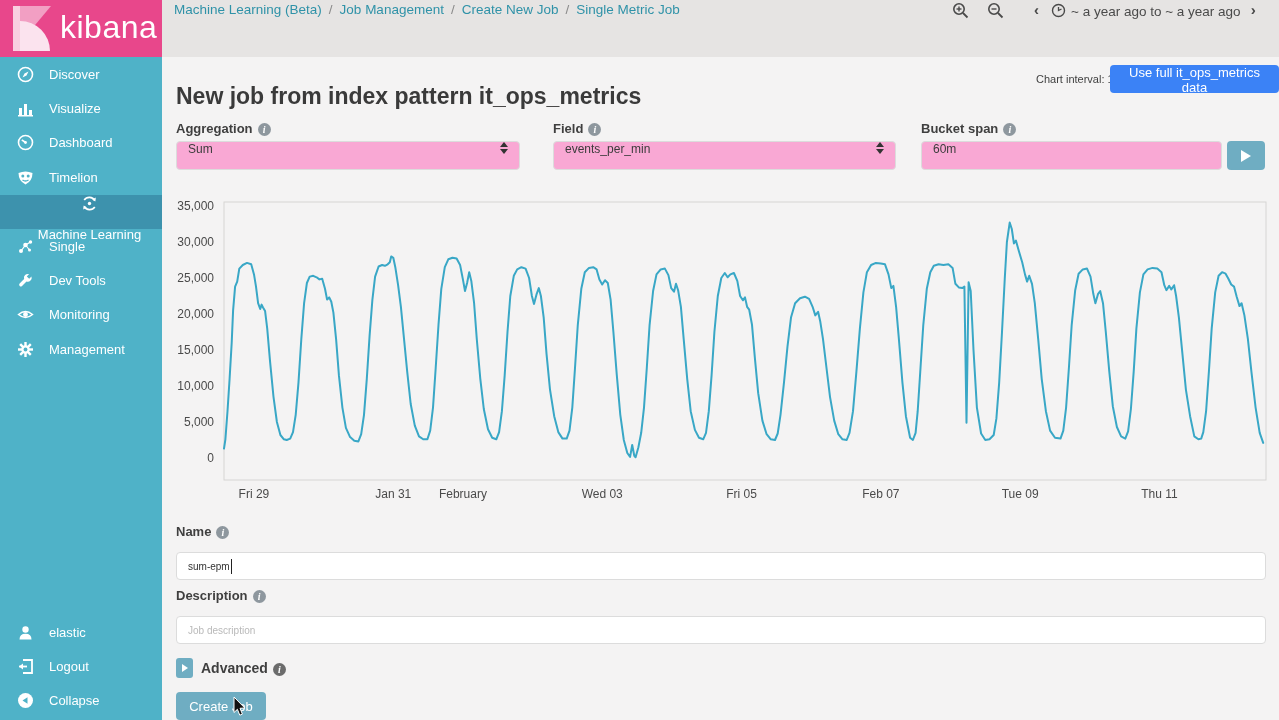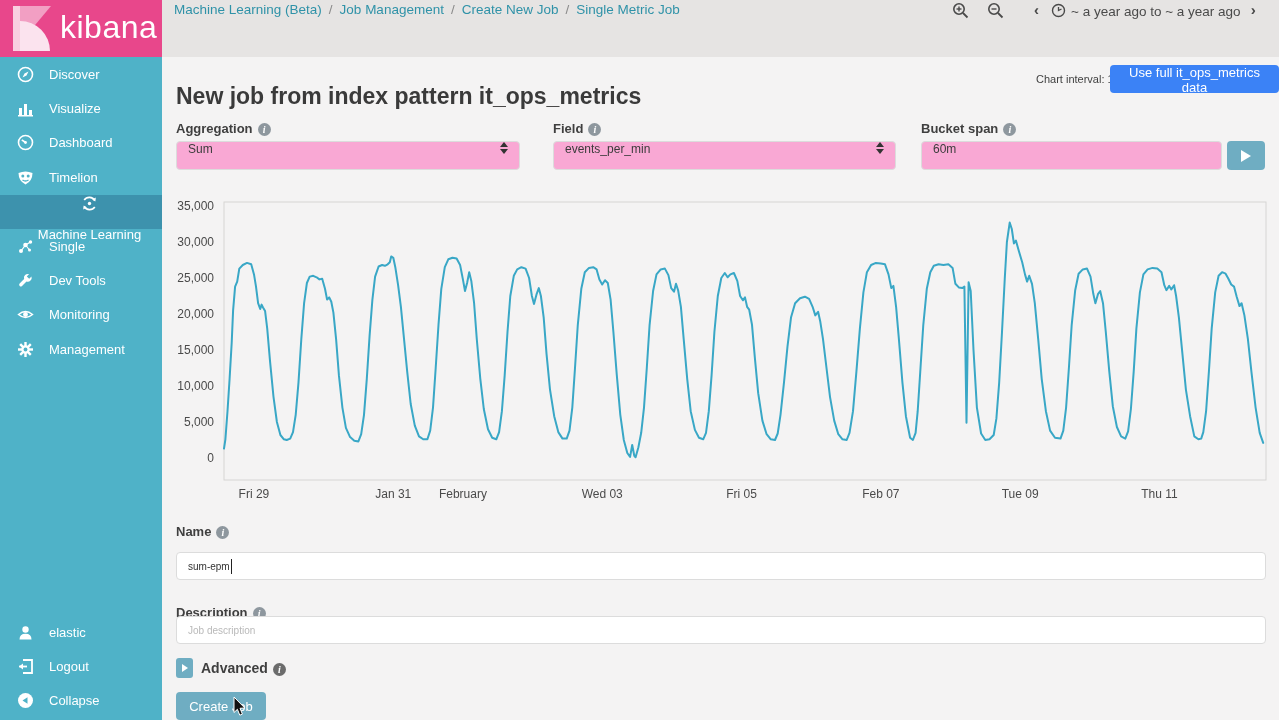--- a/index.html
+++ b/index.html
@@ -314,21 +314,21 @@
       <path d="M48.0,252.6L49.4,243.3L51.5,215.2L53.6,182.8L55.7,146.8L57.1,114.4L59.1,90.6L61.2,85.6L63.3,72.6L66.8,69.0L71.0,66.9L75.2,68.3L78.0,78.4L80.0,90.6L82.1,107.2L84.2,113.0L85.6,108.6L87.0,111.5L89.1,115.1L91.2,132.4L94.0,164.8L97.5,200.8L100.9,226.0L104.4,239.0L107.9,243.3L110.7,244.0L114.2,242.6L117.0,236.1L119.7,218.8L122.5,186.4L125.3,143.2L128.1,107.2L130.9,87.0L133.7,80.6L137.2,79.8L140.6,81.3L143.4,83.4L146.2,82.7L149.0,92.8L151.1,103.6L153.2,101.4L155.3,105.8L157.4,116.6L160.1,143.2L162.9,179.2L166.4,211.6L169.9,231.8L174.1,241.1L178.3,244.7L182.4,245.4L185.2,238.2L188.0,218.8L190.8,182.8L193.6,139.6L196.4,103.6L199.1,80.6L202.6,70.5L206.1,69.0L208.9,69.8L211.7,68.3L213.8,66.2L215.2,60.4L217.3,61.8L219.3,71.2L222.1,89.2L224.9,110.8L227.7,139.6L231.2,175.6L234.7,208.0L238.8,229.6L243.0,240.4L247.2,243.3L251.4,243.3L254.2,234.6L257.0,211.6L259.7,172.0L262.5,128.8L265.3,92.8L268.8,71.2L272.3,63.3L276.5,61.8L280.6,62.6L284.1,69.0L286.9,83.4L289.0,95.0L291.1,87.0L293.2,76.2L295.3,84.9L298.1,107.2L300.8,143.2L304.3,182.8L307.8,213.0L312.0,233.2L316.2,241.8L320.3,243.3L323.1,236.1L325.9,215.2L328.7,179.2L331.5,136.0L334.3,100.0L337.8,79.8L341.2,73.4L345.4,71.2L349.6,72.6L353.1,82.0L355.9,100.0L358.0,107.9L360.7,97.8L362.8,92.1L364.9,100.0L367.7,121.6L370.5,157.6L374.0,193.6L378.2,220.2L382.3,236.1L386.5,242.6L390.7,242.6L393.5,234.6L396.3,211.6L399.0,172.0L401.8,128.8L405.3,92.8L408.8,76.2L413.0,71.9L417.2,71.2L420.6,73.4L423.4,83.4L426.2,88.5L429.0,84.2L431.8,87.0L434.6,103.6L437.4,136.0L440.8,179.2L444.3,218.8L447.8,244.0L451.3,257.0L454.1,260.9L456.2,249.0L458.3,259.8L459.6,261.3L462.4,251.2L465.2,236.8L468.0,211.6L470.8,172.0L473.6,128.8L477.1,95.0L480.5,78.4L484.7,73.4L488.9,72.6L492.4,79.1L495.2,92.1L498.0,95.7L500.0,87.8L502.1,94.2L504.9,110.8L507.7,143.2L511.2,182.8L514.7,215.2L518.9,233.9L523.0,241.8L527.2,243.3L530.0,236.8L532.8,215.2L535.6,179.2L538.4,136.0L541.8,100.0L545.3,82.0L548.8,77.0L551.6,81.3L554.4,78.4L557.9,77.0L561.3,84.9L564.1,100.0L566.9,104.3L569.0,101.4L571.1,110.8L573.2,113.7L576.0,128.8L578.8,161.2L582.2,197.2L586.4,224.6L590.6,238.2L594.8,243.3L599.0,244.0L601.7,237.5L604.5,218.8L608.0,186.4L611.5,150.4L615.0,121.6L619.1,107.2L624.0,102.2L628.9,100.7L633.1,102.9L636.6,110.8L639.3,119.4L642.1,115.8L644.2,125.2L647.0,143.2L650.5,172.0L654.0,200.8L658.2,224.6L662.3,238.2L666.5,243.3L670.7,244.0L673.5,236.8L677.0,215.2L680.4,175.6L683.9,132.4L687.4,96.4L690.9,76.2L695.1,69.0L699.9,66.9L704.8,67.6L709.0,68.3L712.5,78.4L715.3,92.1L717.4,89.9L720.1,110.8L722.9,143.2L726.4,186.4L729.9,220.2L734.1,241.8L736.9,244.0L739.6,236.8L741.7,215.2L744.5,172.0L747.3,128.8L750.8,92.8L754.3,76.2L757.8,69.8L762.6,68.3L767.5,69.0L772.4,68.3L776.6,71.9L779.4,87.8L782.8,91.4L786.3,92.1L788.4,90.6L790.5,226.7L792.6,86.3L794.7,95.0L797.5,154.0L800.9,211.6L805.1,237.5L809.3,244.0L813.5,243.3L817.7,239.0L820.4,222.4L823.2,186.4L826.0,136.0L828.8,82.0L830.9,46.0L833.7,26.6L835.8,33.0L837.9,47.4L839.9,44.6L842.7,54.6L846.2,66.2L849.0,78.4L851.1,85.6L853.2,79.8L856.0,87.8L858.8,107.2L862.2,143.2L865.7,182.8L869.9,215.2L874.1,234.6L879.0,241.8L884.5,242.6L887.3,234.6L890.1,211.6L892.9,172.0L895.7,128.8L899.2,94.2L902.6,77.7L906.8,73.4L911.0,72.6L914.5,80.6L917.3,97.8L919.4,107.2L922.1,97.8L924.2,95.0L927.0,107.2L929.8,136.0L933.3,175.6L936.8,210.2L940.9,231.0L945.1,240.4L949.3,242.6L952.1,235.4L954.9,213.0L957.7,175.6L960.4,132.4L963.9,96.4L967.4,78.4L971.6,73.4L976.5,71.9L981.3,72.6L985.5,76.2L988.3,89.2L990.4,94.2L993.2,89.9L995.3,93.5L998.1,89.2L1000.1,100.0L1002.9,121.6L1006.4,157.6L1009.9,193.6L1014.1,220.2L1018.3,240.4L1022.4,243.3L1025.2,242.6L1027.3,236.1L1030.1,215.2L1032.9,175.6L1035.7,132.4L1039.2,96.4L1042.6,79.8L1046.1,76.2L1049.6,77.7L1052.4,82.7L1055.2,88.5L1058.0,90.6L1060.7,100.7L1063.5,110.1L1065.6,107.2L1068.4,119.4L1071.9,143.2L1075.4,175.6L1079.6,211.6L1083.7,236.8L1087.2,246.9" fill="none" stroke="#39a7c6" stroke-width="2" stroke-linejoin="round" stroke-linecap="round"></path>
     </svg>
 </div>
 
 <label class="form-label" style="left:176px; top:524px"><span>Name</span><span class="info-i"></span></label>
 <div class="text-field" style="top:552px" role="textbox">
   <span>sum-epm</span>
     <span class="caret"></span>
 </div>
 
-<label class="form-label" style="left:176px; top:605px"><span>Description</span><span class="info-i"></span></label>
+<label class="form-label" style="left:176px; top:588px"><span>Description</span><span class="info-i"></span></label>
 <div class="text-field" style="top:616px" role="textbox">
   <span class="placeholder">Job description</span>
 </div>
 
 <button class="adv-toggle">
     <span class="adv-tri"></span>
   </button>
 <span class="adv-label"><span>Advanced</span><span class="info-i"></span></span>
 
 <button class="create-btn">Create Job</button>

